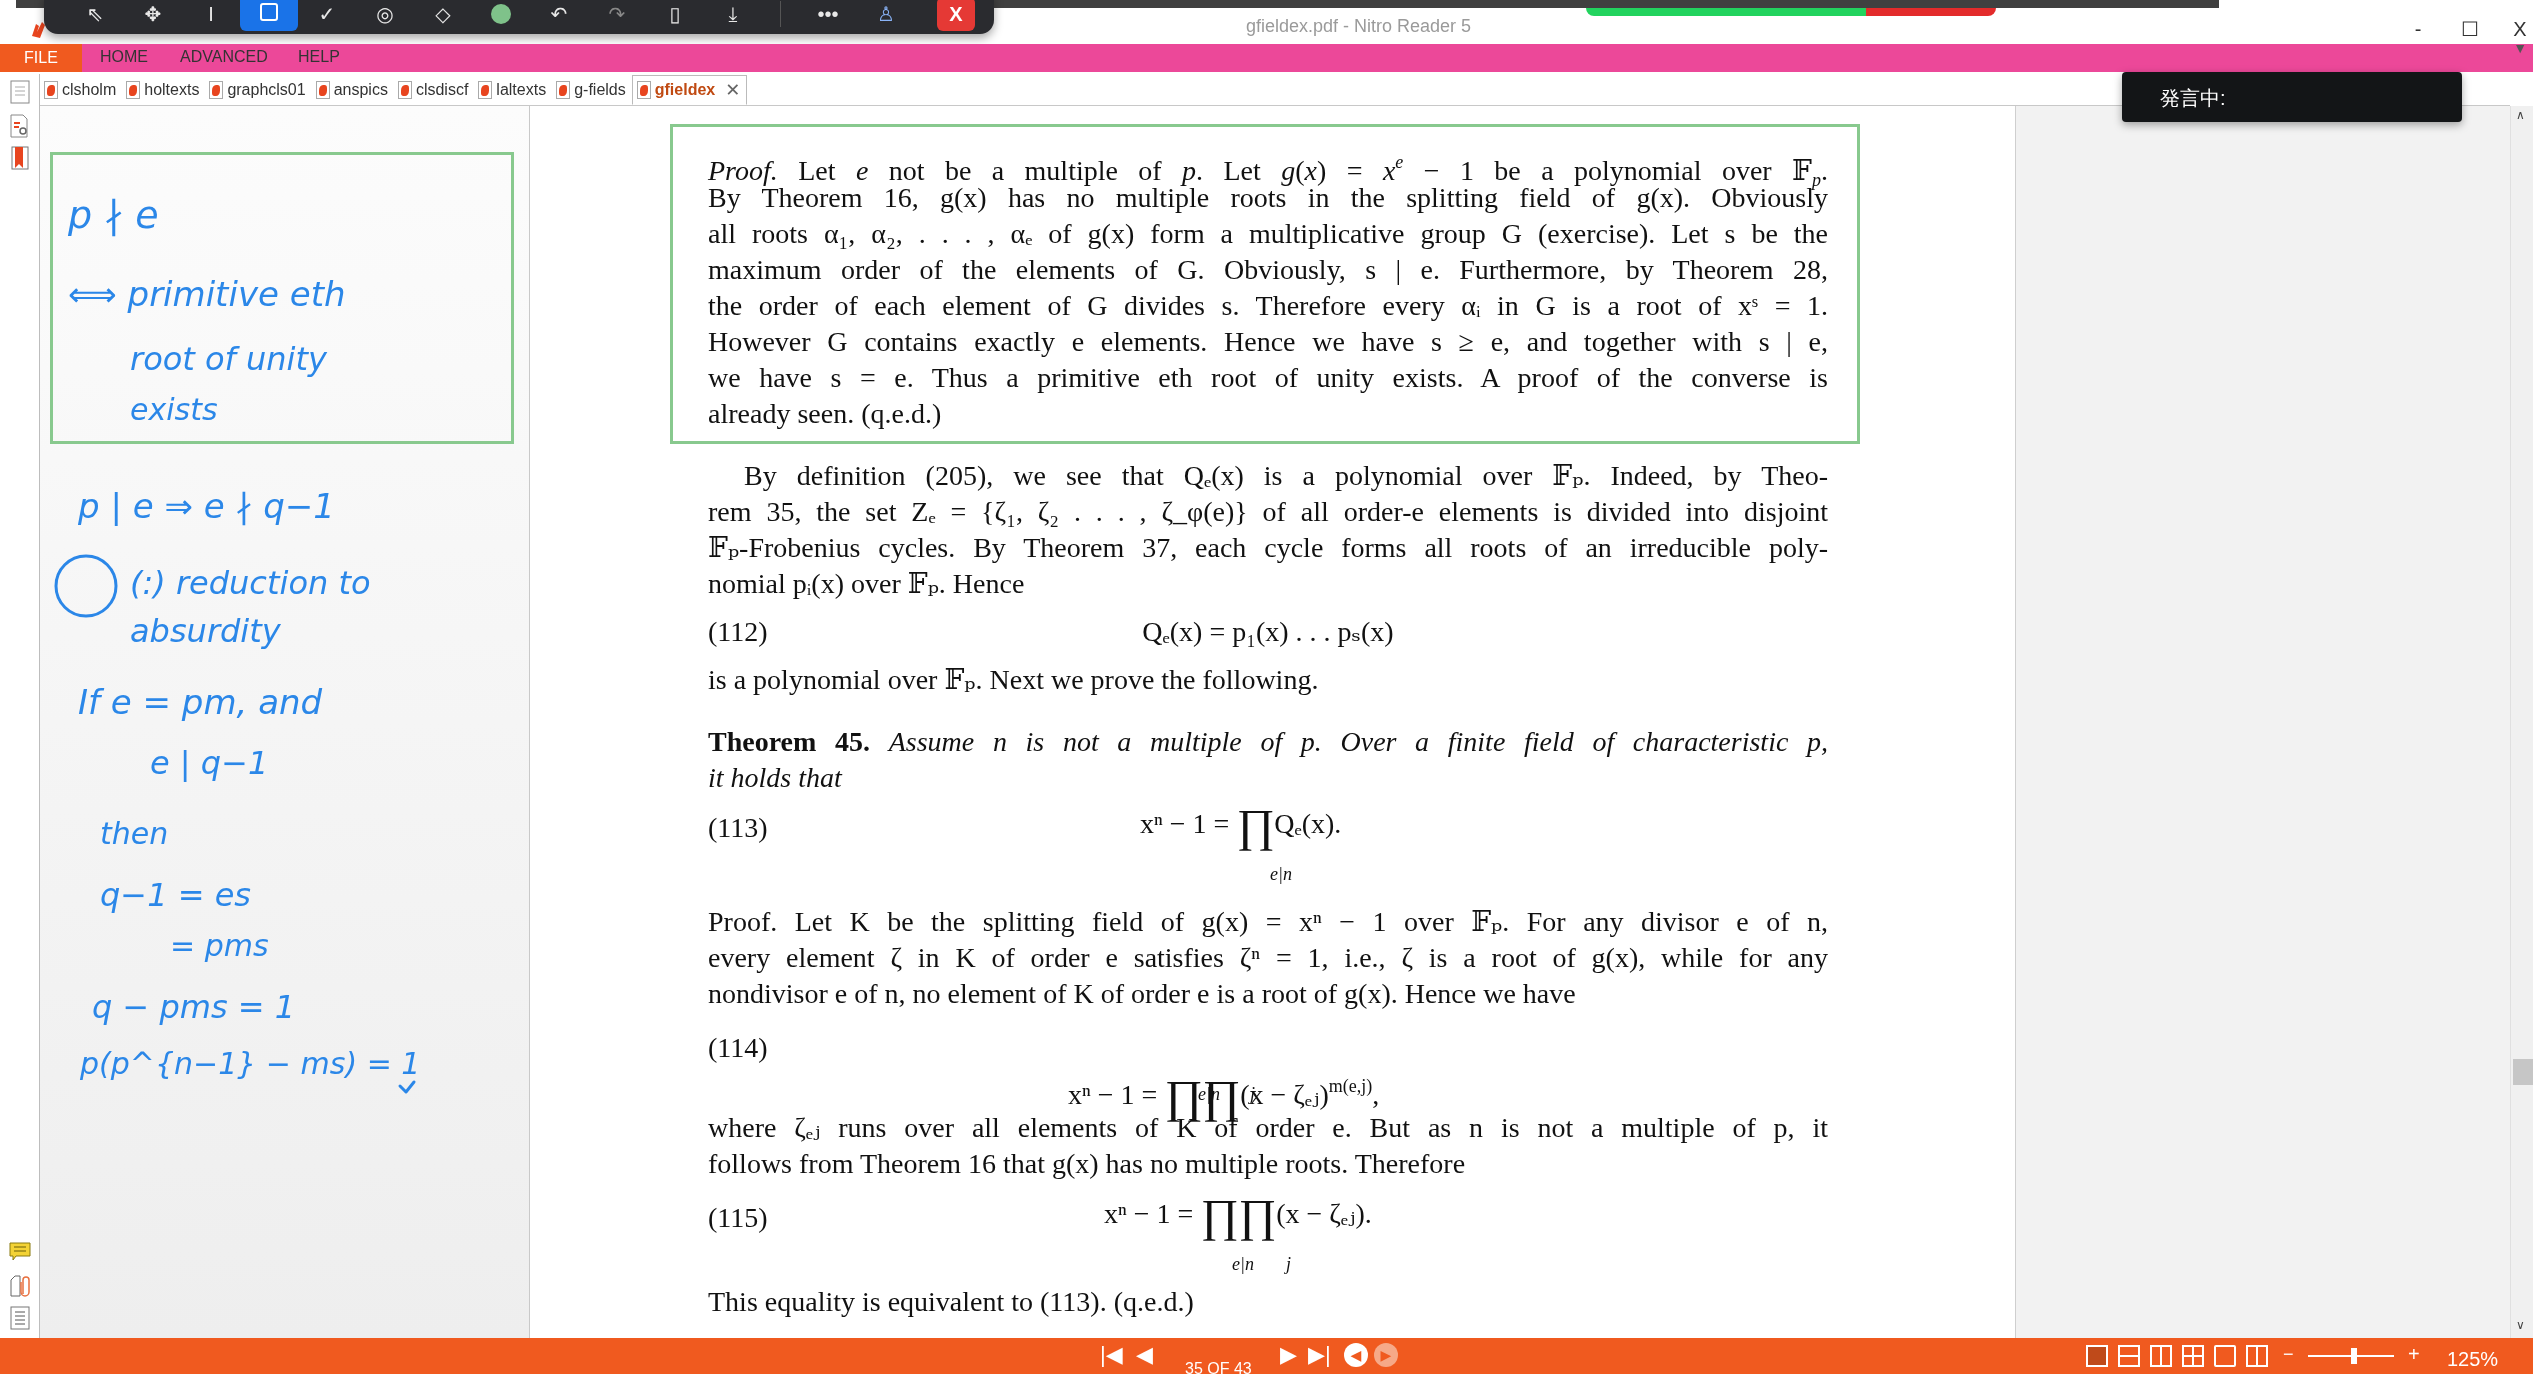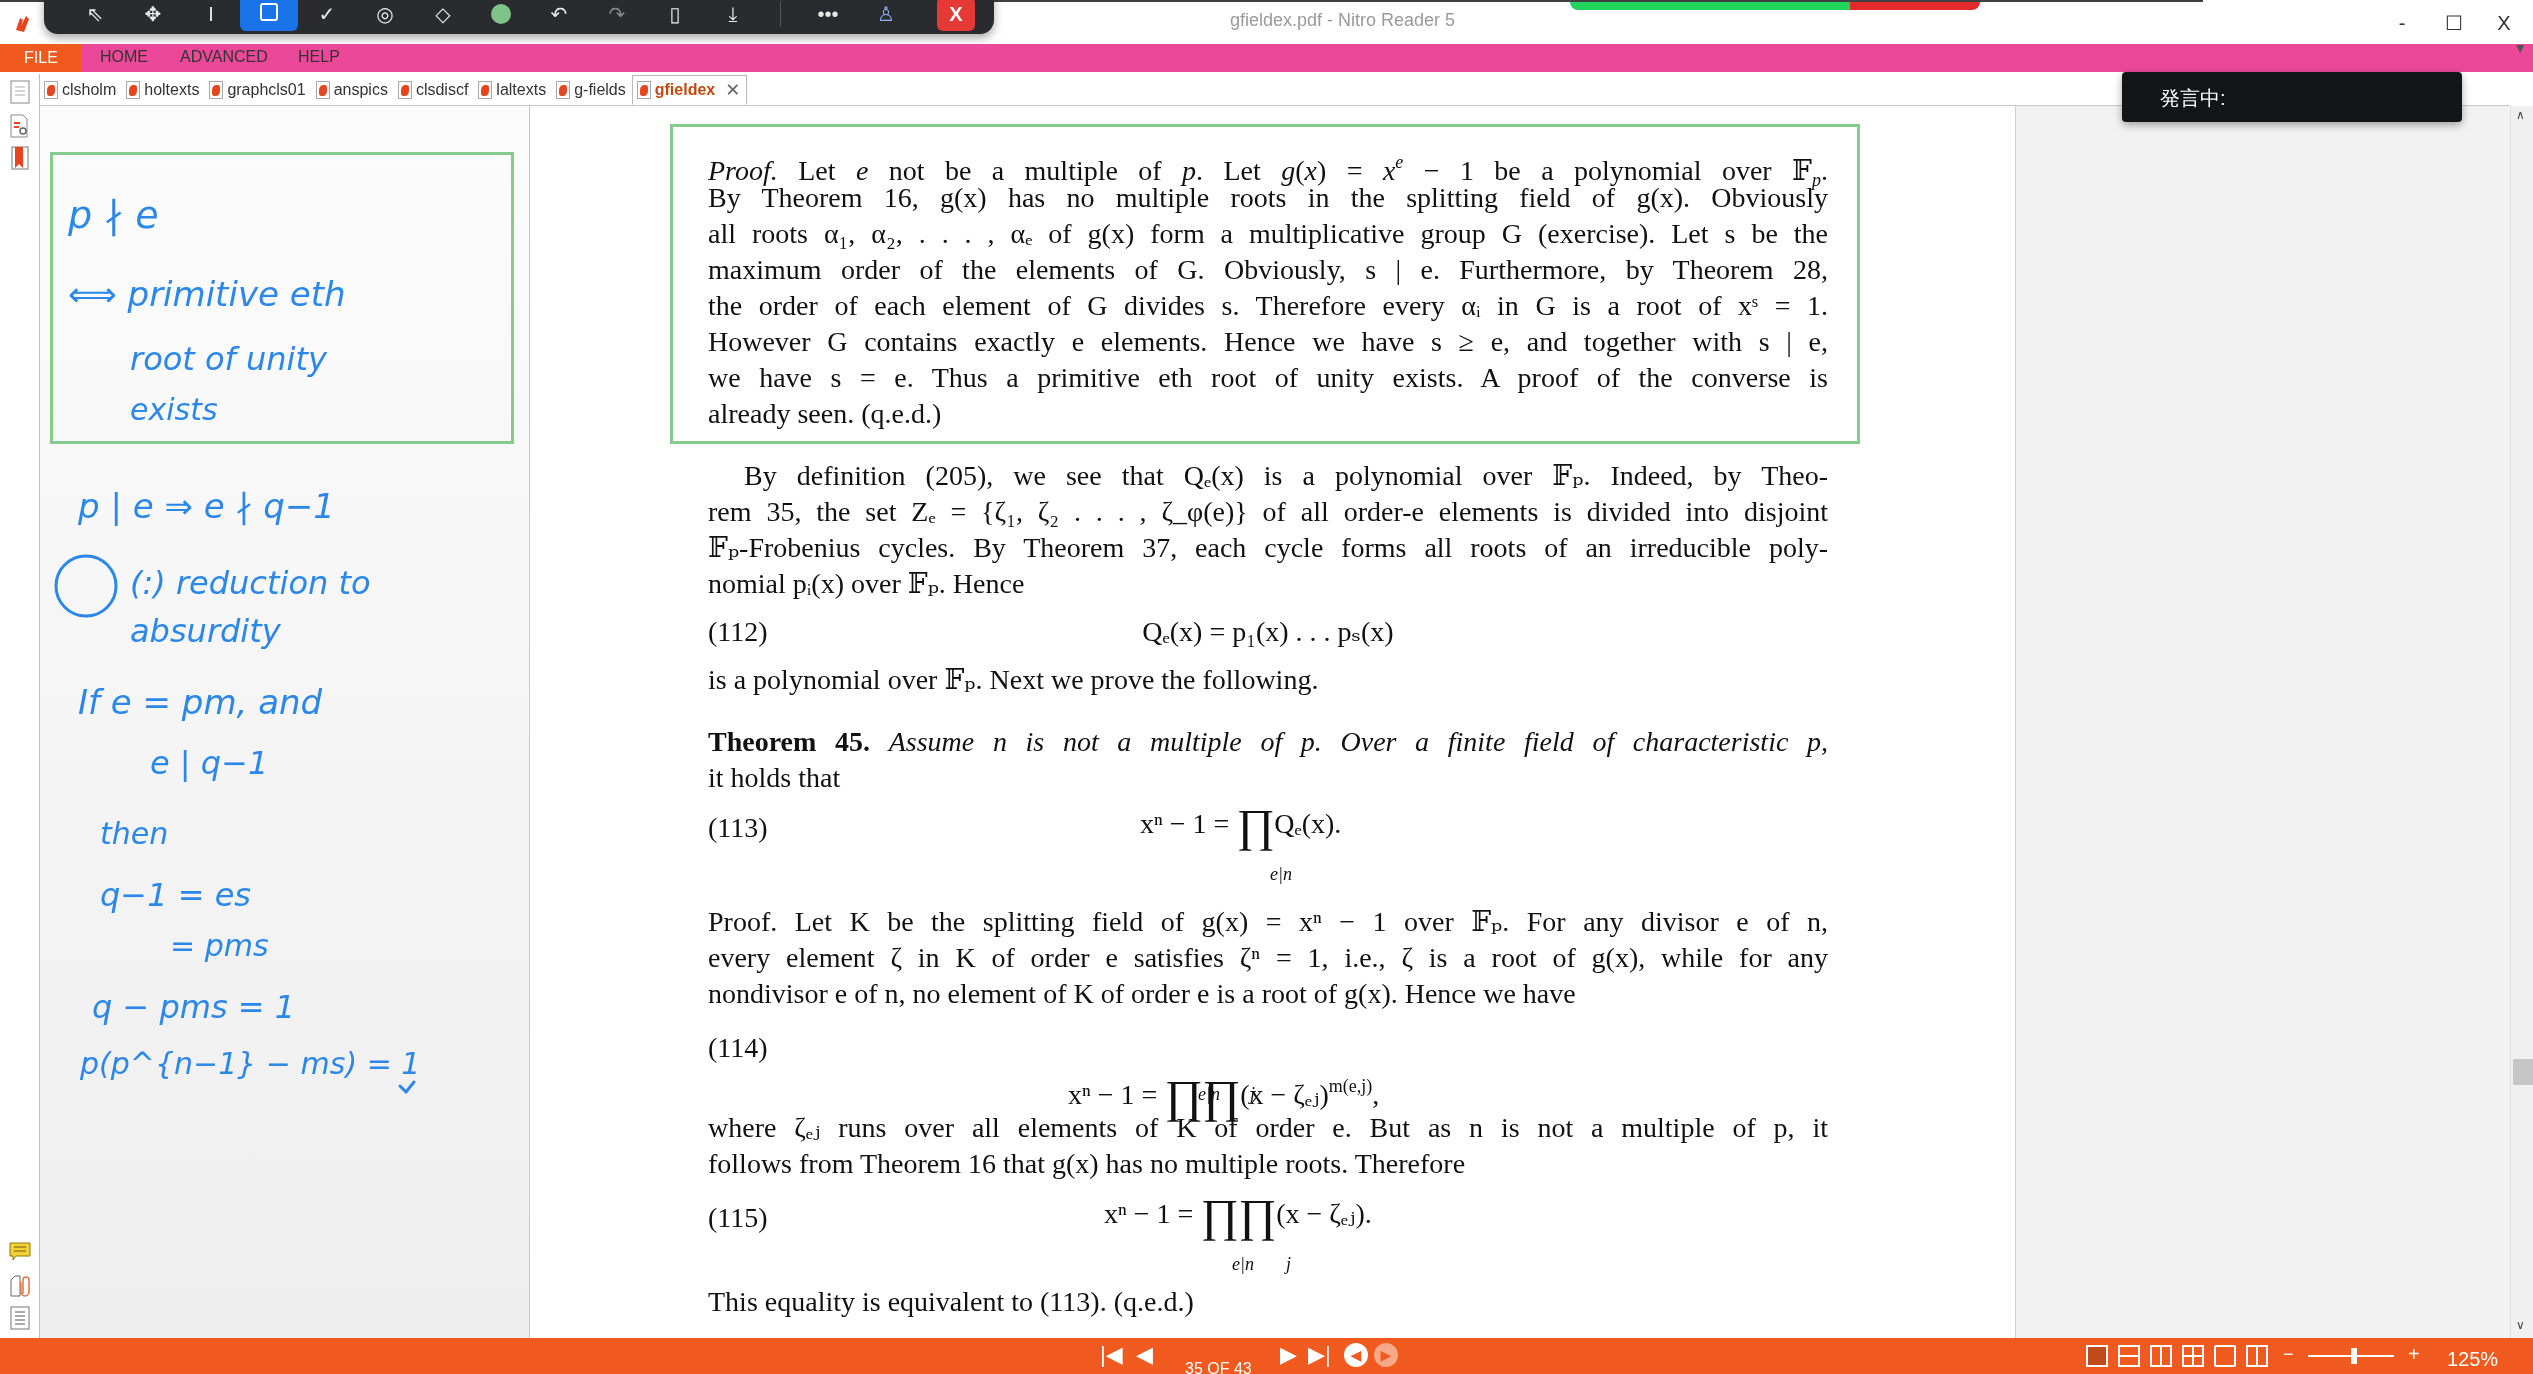--- a/index.html
+++ b/index.html
@@ -1,18 +1,18 @@
 <!DOCTYPE html>
 <html><head>
 <meta charset="utf-8">
 <style>
   * { box-sizing: border-box; margin: 0; padding: 0; }
   html, body { width: 2533px; height: 1374px; overflow: hidden; background: #ffffff; font-family: "Liberation Sans", sans-serif; }
   
-  #titlebar { position: absolute; left: 0; top: 0; width: 2203px; height: 48px; background: #fff; border-top: 2px solid #404040; }
+  #titlebar { position: absolute; left: 16px; top: 0; width: 2203px; height: 48px; background: #fff; border-top: 8px solid #404040; }
   #app-logo { position: absolute; left: 10px; top: 10px; width: 24px; height: 24px; }
   #window-title { position: absolute; left: 1230px; top: 8px; font-size: 18px; color: #9a9a9a; }
   .winbtn { position: absolute; top: 6px; font-size: 20px; color: #333; width: 34px; height: 30px; text-align: center; line-height: 30px; }
   #progress-strip { position: absolute; left: 1570px; top: 0; width: 410px; height: 8px; border-radius: 0 0 8px 8px; overflow: hidden; display: flex; }
   #progress-strip .g { background: #22d35e; flex: 0 0 280px; }
   #progress-strip .r { background: #e32b2b; flex: 1; }
   
   #float-toolbar { position: absolute; left: 44px; top: -6px; width: 950px; height: 40px; background: #2a2b2f; border-radius: 0 0 14px 14px; box-shadow: 0 4px 10px rgba(0,0,0,0.35); display: flex; align-items: center; padding-left: 22px; }
   .tb { width: 58px; height: 34px; display: flex; align-items: center; justify-content: center; color: #e8e8e8; font-size: 20px; }
   .tb.active { background: #1a73e8; border-radius: 6px; height: 38px; margin-top: -4px; }
@@ -234,21 +234,21 @@
 <div class="tex" style="left:744px;top:458px;width:1084px;text-align:justify;text-align-last:justify">By definition (205), we see that Qₑ(x) is a polynomial over 𝔽ₚ. Indeed, by Theo-</div>
 <div class="tex just" style="left:708px;top:494px">rem 35, the set Zₑ = {ζ₁, ζ₂ . . . , ζ_φ(e)} of all order-e elements is divided into disjoint</div>
 <div class="tex just" style="left:708px;top:530px">𝔽ₚ-Frobenius cycles. By Theorem 37, each cycle forms all roots of an irreducible poly-</div>
 <div class="tex" style="left:708px;top:566px">nomial pᵢ(x) over 𝔽ₚ. Hence</div>
 
 <div class="tex eqnum" style="top:614px">(112)</div>
 <div class="tex eq" style="top:614px">Qₑ(x) = p₁(x) . . . pₛ(x)</div>
 <div class="tex" style="left:708px;top:662px">is a polynomial over 𝔽ₚ. Next we prove the following.</div>
 
 <div class="tex just" style="left:708px;top:724px"><b>Theorem 45.</b> <i>Assume n is not a multiple of p. Over a finite field of characteristic p,</i></div>
-<div class="tex" style="left:708px;top:760px;">it holds that</div>
+<div class="tex" style="left:708px;top:760px;font-style:italic">it holds that</div>
 
 <div class="tex eqnum" style="top:810px">(113)</div>
 <div class="tex" style="left:1140px;top:806px"><span>xⁿ − 1 =</span> <span class="prodbig">∏</span><span>Qₑ(x).</span></div>
 <div class="tex under" style="left:1270px;top:856px">e|n</div>
 
 <div class="tex just" style="left:708px;top:904px">Proof. Let K be the splitting field of g(x) = xⁿ − 1 over 𝔽ₚ. For any divisor e of n,</div>
 <div class="tex just" style="left:708px;top:940px">every element ζ in K of order e satisfies ζⁿ = 1, i.e., ζ is a root of g(x), while for any</div>
 <div class="tex" style="left:708px;top:976px">nondivisor e of n, no element of K of order e is a root of g(x). Hence we have</div>
 
 <div class="tex eqnum" style="top:1030px">(114)</div>

